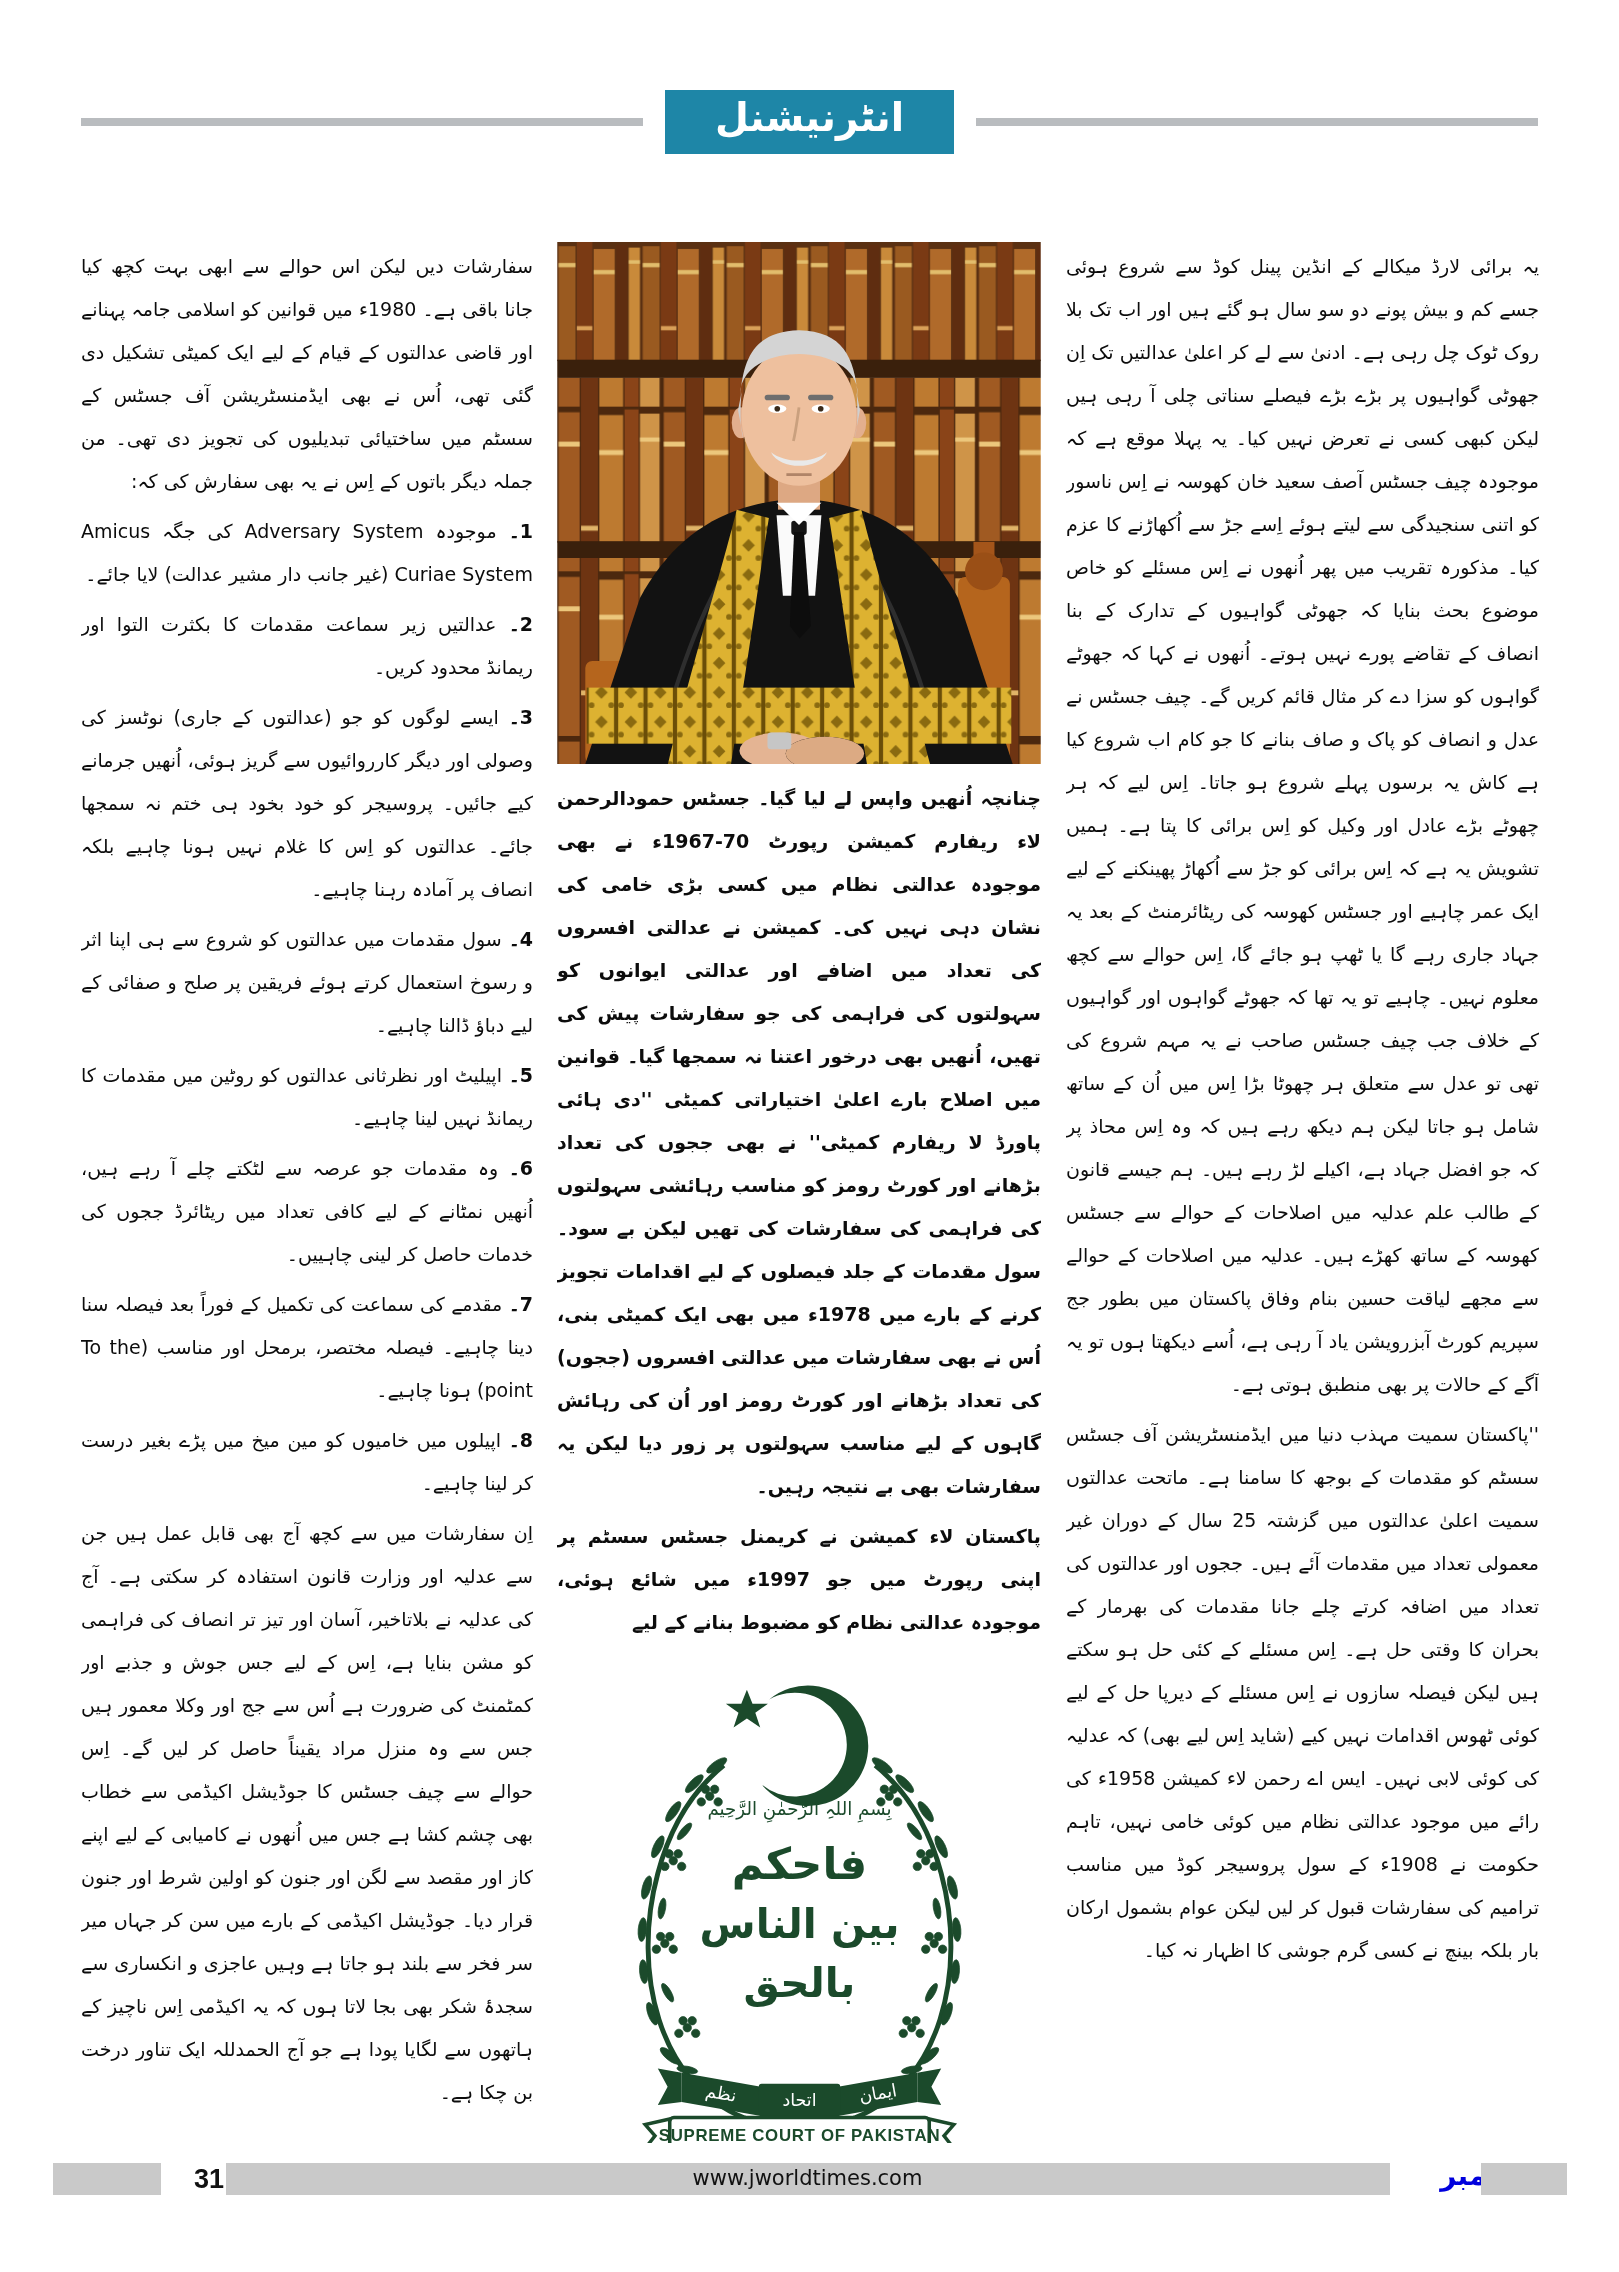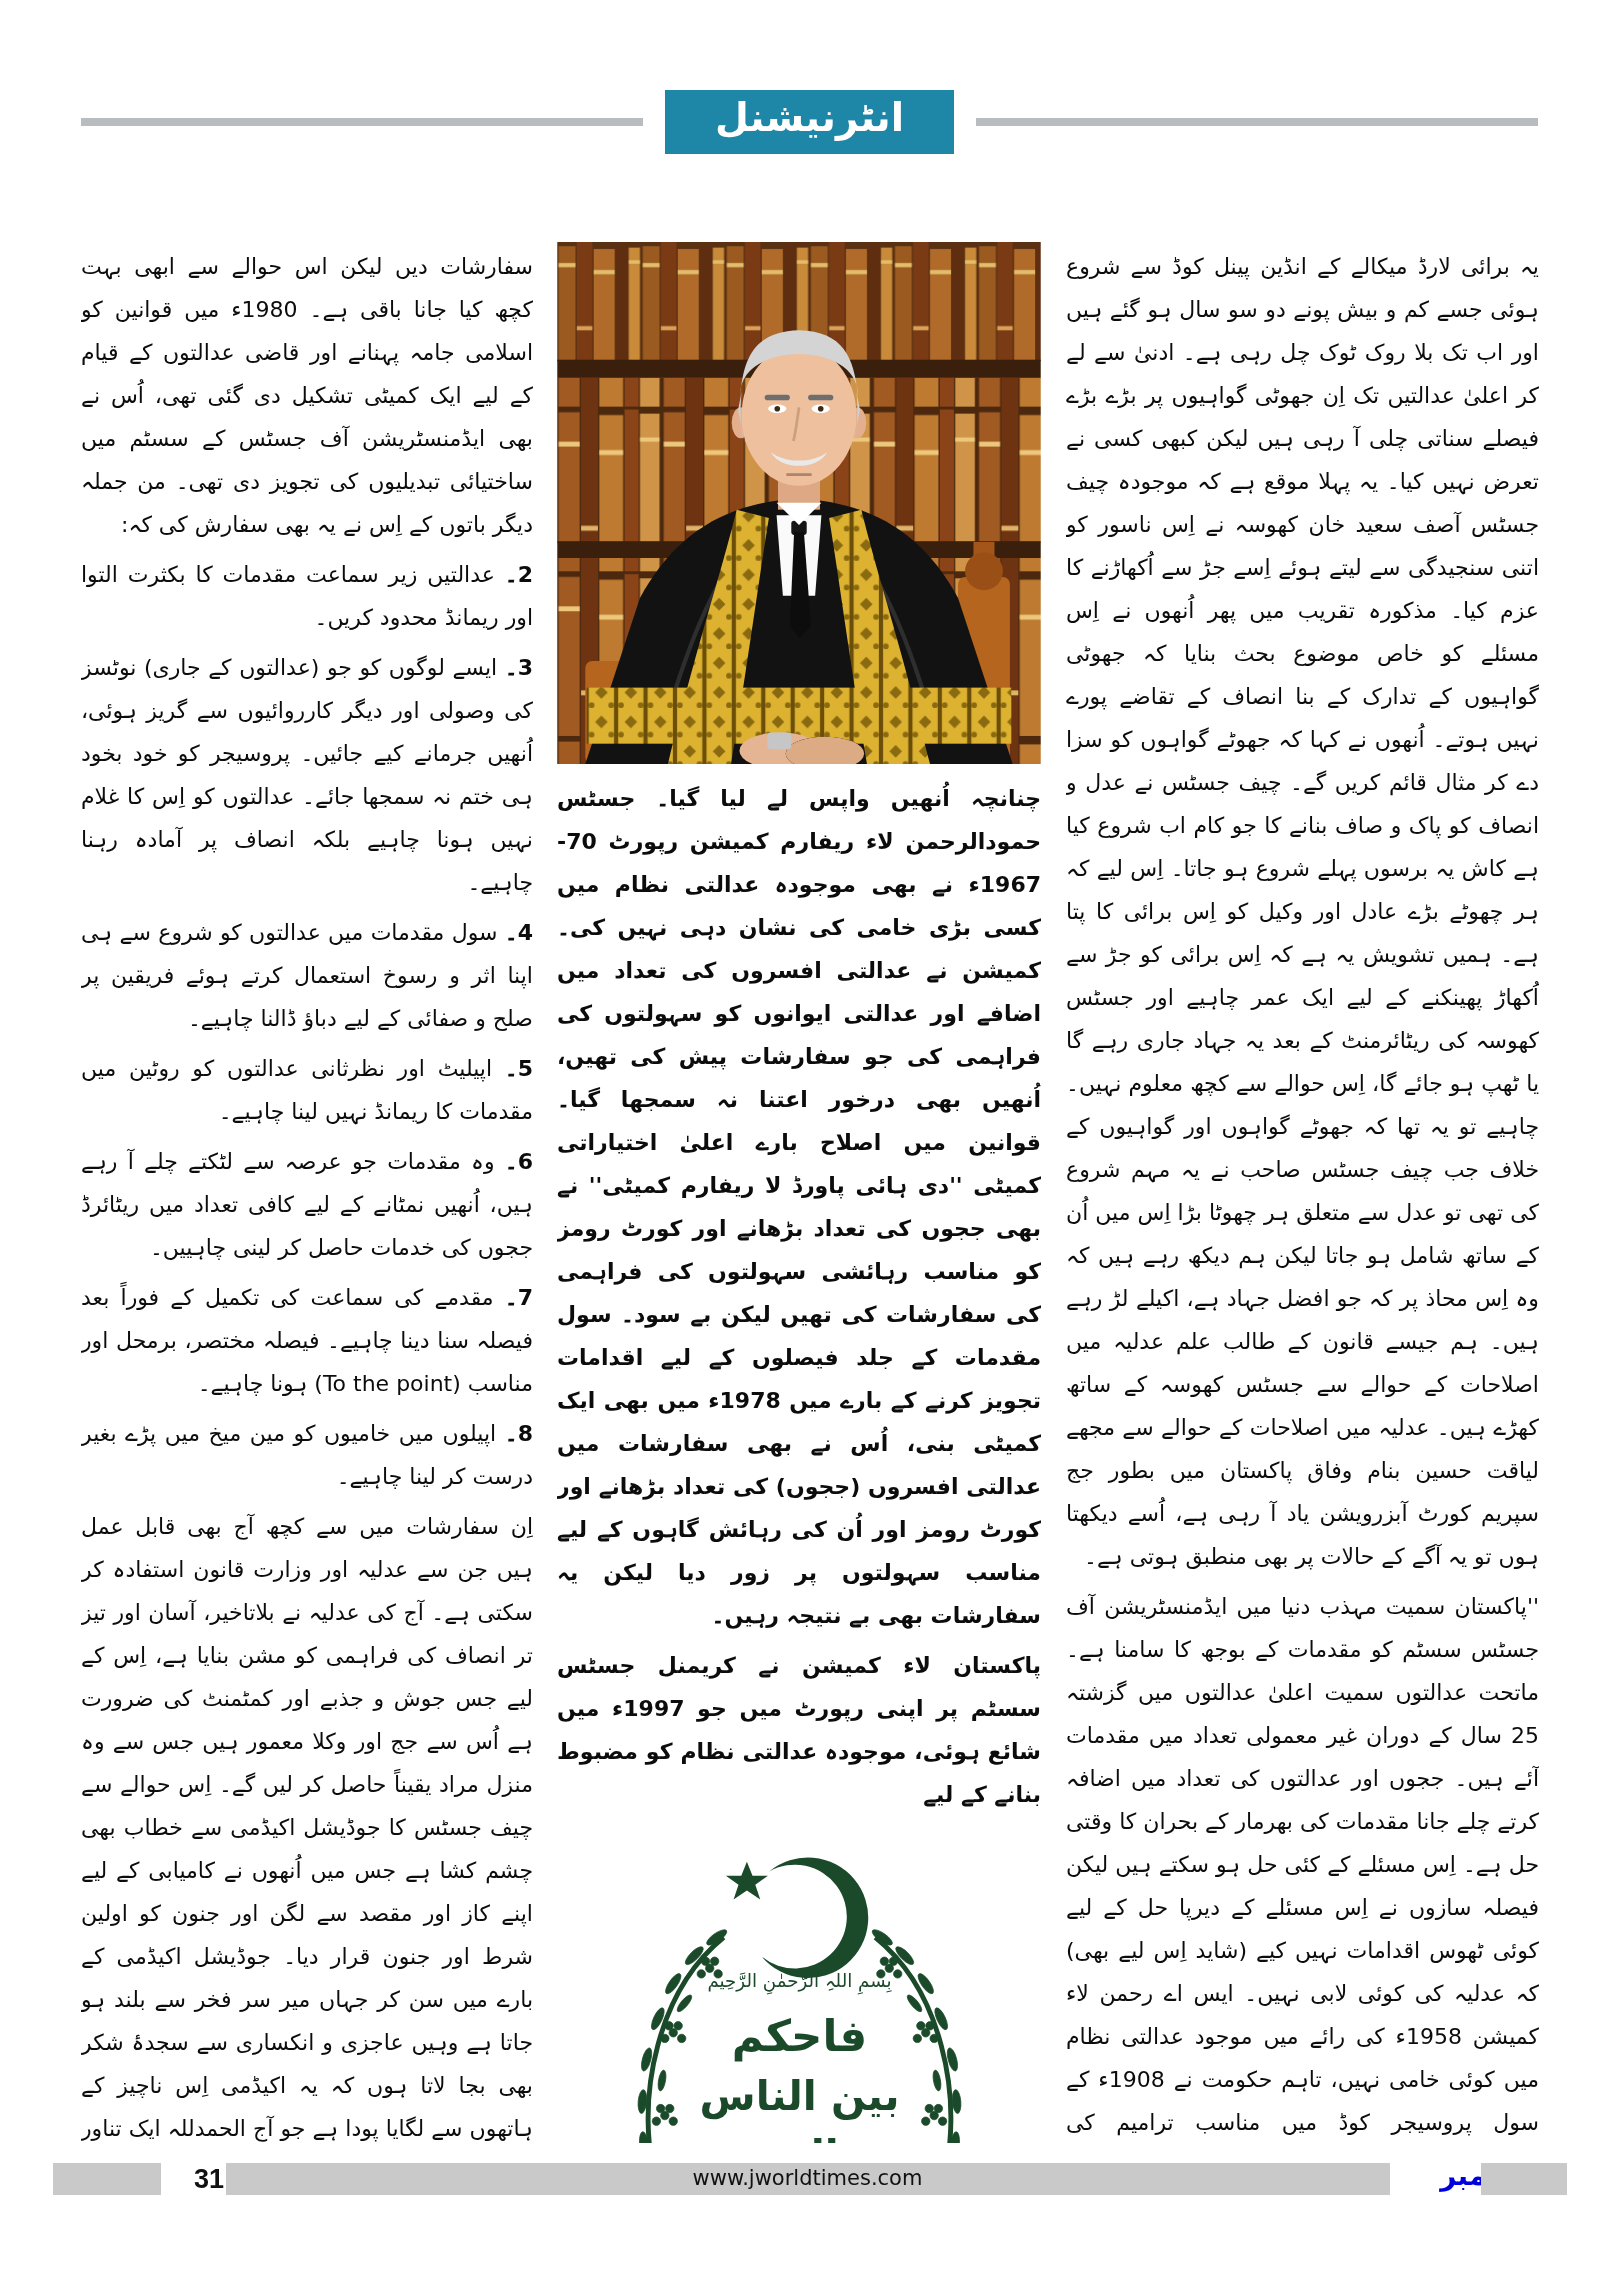--- a/index.html
+++ b/index.html
@@ -6,21 +6,21 @@
   .page{position:relative;width:1619px;height:2273px;background:#ffffff;overflow:hidden;
         font-family:"DejaVu Sans", sans-serif;}
   
   .header{position:absolute;top:90px;left:0;width:1619px;display:flex;align-items:center;}
   .header .rule{height:8.4px;background:#b9bcbf;flex:1;}
   .header .rule.first{margin-left:81px;margin-right:22.4px;}
   .header .rule.last{margin-right:81px;margin-left:22.4px;}
   .header-box{background:#1e86a7;color:#ffffff;font-weight:bold;font-size:39px;
               padding:7px 50px 14px;direction:rtl;line-height:1.1;}
   
-  .urdu{direction:rtl;text-align:justify;font-size:22px;line-height:43px;color:#0c0c0c;}
+  .urdu{direction:rtl;text-align:justify;font-size:19px;line-height:43px;color:#0c0c0c;}
   .col{position:absolute;top:245px;height:1901px;overflow:hidden;}
   .col-left {left:81px; width:452px;}
   .col-mid  {left:557px; width:484px; top:242px;}
   .col-right{left:1066px;width:473px;}
   .col p{margin:0;}
   .col p + p{margin-top:7px;}
   .num{font-weight:bold;}
   
   .f-seg{position:absolute;top:2163px;height:32px;background:#c9c9c9;}
   .f-pageno{position:absolute;top:2163px;left:161px;width:64px;height:32px;background:#ffffff;
@@ -41,20 +41,21 @@
 <div class="page">
 
   <div class="header">
     <div class="rule first"></div>
     <div class="header-box">انٹرنیشنل</div>
     <div class="rule last"></div>
   </div>
 
   <div class="col col-left urdu">
     <p>سفارشات دیں لیکن اس حوالے سے ابھی بہت کچھ کیا جانا باقی ہے۔ 1980ء میں قوانین کو اسلامی جامہ پہنانے اور قاضی عدالتوں کے قیام کے لیے ایک کمیٹی تشکیل دی گئی تھی، اُس نے بھی ایڈمنسٹریشن آف جسٹس کے سسٹم میں ساختیائی تبدیلیوں کی تجویز دی تھی۔ من جملہ دیگر باتوں کے اِس نے یہ بھی سفارش کی کہ:</p>
+    <p><span class="num">1۔</span> <span>موجودہ Adversary System کی جگہ Amicus Curiae System (غیر جانب دار مشیر عدالت) لایا جائے۔</span></p>
     <p><span class="num">2۔</span> <span>عدالتیں زیر سماعت مقدمات کا بکثرت التوا اور ریمانڈ محدود کریں۔</span></p>
     <p><span class="num">3۔</span> <span>ایسے لوگوں کو جو (عدالتوں کے جاری) نوٹسز کی وصولی اور دیگر کارروائیوں سے گریز ہوئی، اُنھیں جرمانے کیے جائیں۔ پروسیجر کو خود بخود ہی ختم نہ سمجھا جائے۔ عدالتوں کو اِس کا غلام نہیں ہونا چاہیے بلکہ انصاف پر آمادہ رہنا چاہیے۔</span></p>
     <p><span class="num">4۔</span> <span>سول مقدمات میں عدالتوں کو شروع سے ہی اپنا اثر و رسوخ استعمال کرتے ہوئے فریقین پر صلح و صفائی کے لیے دباؤ ڈالنا چاہیے۔</span></p>
     <p><span class="num">5۔</span> <span>اپیلیٹ اور نظرثانی عدالتوں کو روٹین میں مقدمات کا ریمانڈ نہیں لینا چاہیے۔</span></p>
     <p><span class="num">6۔</span> <span>وہ مقدمات جو عرصہ سے لٹکتے چلے آ رہے ہیں، اُنھیں نمٹانے کے لیے کافی تعداد میں ریٹائرڈ ججوں کی خدمات حاصل کر لینی چاہییں۔</span></p>
     <p><span class="num">7۔</span> <span>مقدمے کی سماعت کی تکمیل کے فوراً بعد فیصلہ سنا دینا چاہیے۔ فیصلہ مختصر، برمحل اور مناسب (To the point) ہونا چاہیے۔</span></p>
     <p><span class="num">8۔</span> <span>اپیلوں میں خامیوں کو مین میخ میں پڑے بغیر درست کر لینا چاہیے۔</span></p>
     <p>اِن سفارشات میں سے کچھ آج بھی قابل عمل ہیں جن سے عدلیہ اور وزارت قانون استفادہ کر سکتی ہے۔ آج کی عدلیہ نے بلاتاخیر، آسان اور تیز تر انصاف کی فراہمی کو مشن بنایا ہے، اِس کے لیے جس جوش و جذبے اور کمٹمنٹ کی ضرورت ہے اُس سے جج اور وکلا معمور ہیں جس سے وہ منزل مراد یقیناً حاصل کر لیں گے۔ اِس حوالے سے چیف جسٹس کا جوڈیشل اکیڈمی سے خطاب بھی چشم کشا ہے جس میں اُنھوں نے کامیابی کے لیے اپنے کاز اور مقصد سے لگن اور جنون کو اولین شرط اور جنون قرار دیا۔ جوڈیشل اکیڈمی کے بارے میں سن کر جہاں میر سر فخر سے بلند ہو جاتا ہے وہیں عاجزی و انکساری سے سجدۂ شکر بھی بجا لاتا ہوں کہ یہ اکیڈمی اِس ناچیز کے ہاتھوں سے لگایا پودا ہے جو آج الحمدللہ ایک تناور درخت بن چکا ہے۔</p>
   </div>
 

